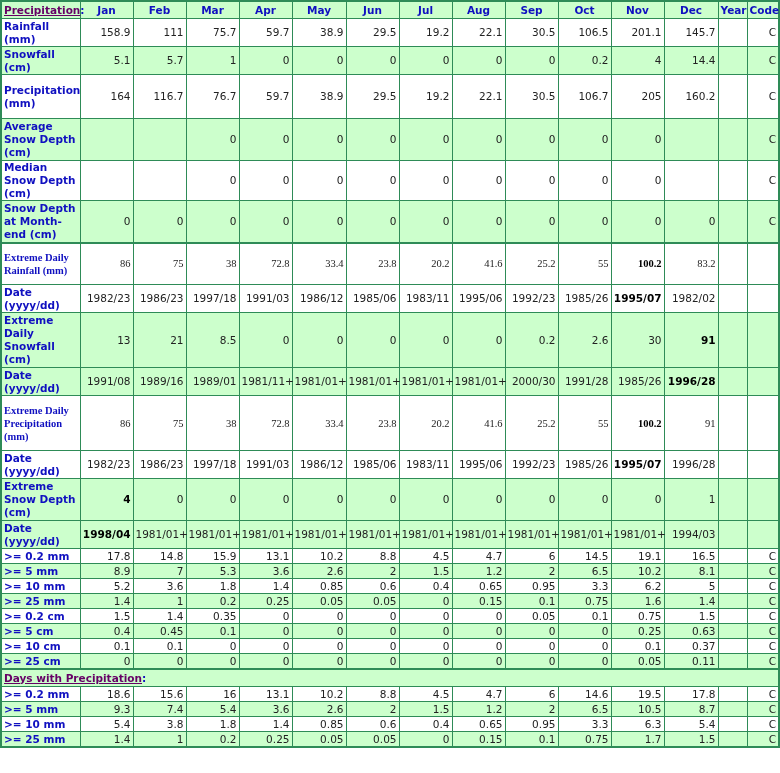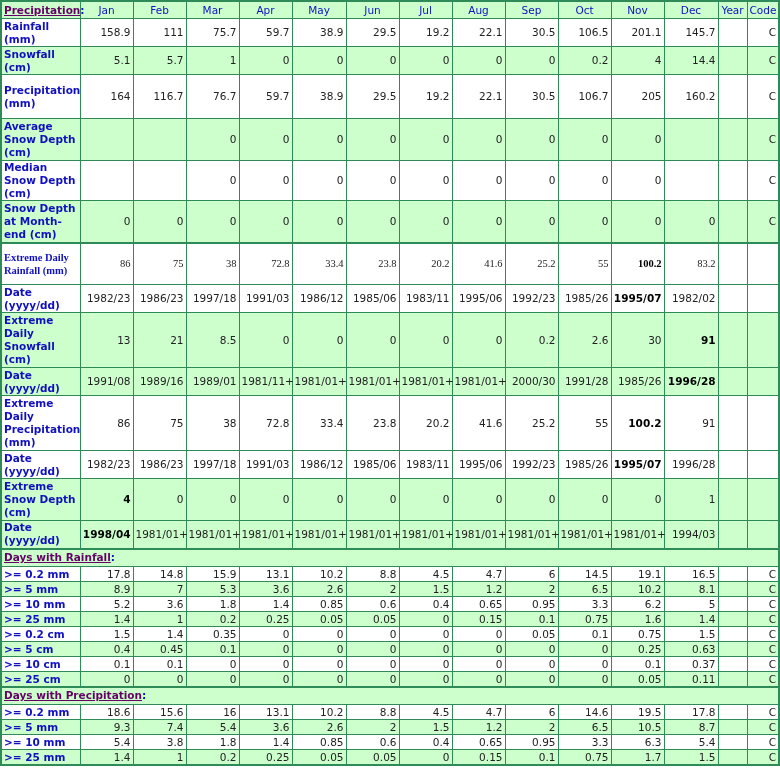--- a/index.html
+++ b/index.html
@@ -9,21 +9,21 @@
     border: 2px solid #2e8b57;
     font-size: 10.5px;
     table-layout: fixed;
     width: 779px;
   }
   table.clim td, table.clim th {
     border: 1px solid #2e8b57;
     padding: 0 2px;
     line-height: 13px;
   }
-  th.mh { color: #1010c0; font-weight: normal; text-align: center; background: #ccffcc; height: 16px; }
+  th.mh { color: #1010c0; font-weight: bold; text-align: center; background: #ccffcc; height: 16px; }
   th.corner { text-align: left; background: #ccffcc; color: #1010c0; }
   .sec-link { color: #660066; text-decoration: underline; font-weight: bold; }
   .colon { color: #1010c0; font-weight: bold; }
   td.lbl { color: #1010c0; font-weight: bold; text-align: left; vertical-align: middle; }
   td.v { text-align: right; color: #222; vertical-align: middle; }
   td.code { text-align: right; color: #222; }
   tr.w td { background: #ffffff; }
   tr.g td { background: #ccffcc; }
   tr.sec td { background: #ccffcc; height: 16px; border-top: 2px solid #2e8b57; }
   tr.topsep td { border-top: 2px solid #2e8b57; }
@@ -234,21 +234,21 @@
         <td class="v">1981/01+</td>
         <td class="v">1981/01+</td>
         <td class="v">1981/01+</td>
         <td class="v">2000/30</td>
         <td class="v">1991/28</td>
         <td class="v">1985/26</td>
         <td class="v"><b class="bold">1996/28</b></td>
         <td class="v"></td>
         <td class="code"></td>
       </tr>
-      <tr class="w" style="height: 55px;">
+      <tr class="w" style="height: 55px; font-family: Liberation Serif, serif;">
         <td class="lbl">Extreme Daily Precipitation (mm)</td>
         <td class="v">86</td>
         <td class="v">75</td>
         <td class="v">38</td>
         <td class="v">72.8</td>
         <td class="v">33.4</td>
         <td class="v">23.8</td>
         <td class="v">20.2</td>
         <td class="v">41.6</td>
         <td class="v">25.2</td>
@@ -302,23 +302,20 @@
         <td class="v">1981/01+</td>
         <td class="v">1981/01+</td>
         <td class="v">1981/01+</td>
         <td class="v">1981/01+</td>
         <td class="v">1981/01+</td>
         <td class="v">1981/01+</td>
         <td class="v">1994/03</td>
         <td class="v"></td>
         <td class="code"></td>
       </tr>
-      <tr class="sec">
-        <td colspan="15"><span class="sec-link">Days with Rainfall</span><span class="colon">:</span></td>
-      </tr>
       <tr class="w small">
         <td class="lbl">&gt;= 0.2 mm</td>
         <td class="v">17.8</td>
         <td class="v">14.8</td>
         <td class="v">15.9</td>
         <td class="v">13.1</td>
         <td class="v">10.2</td>
         <td class="v">8.8</td>
         <td class="v">4.5</td>
         <td class="v">4.7</td>

